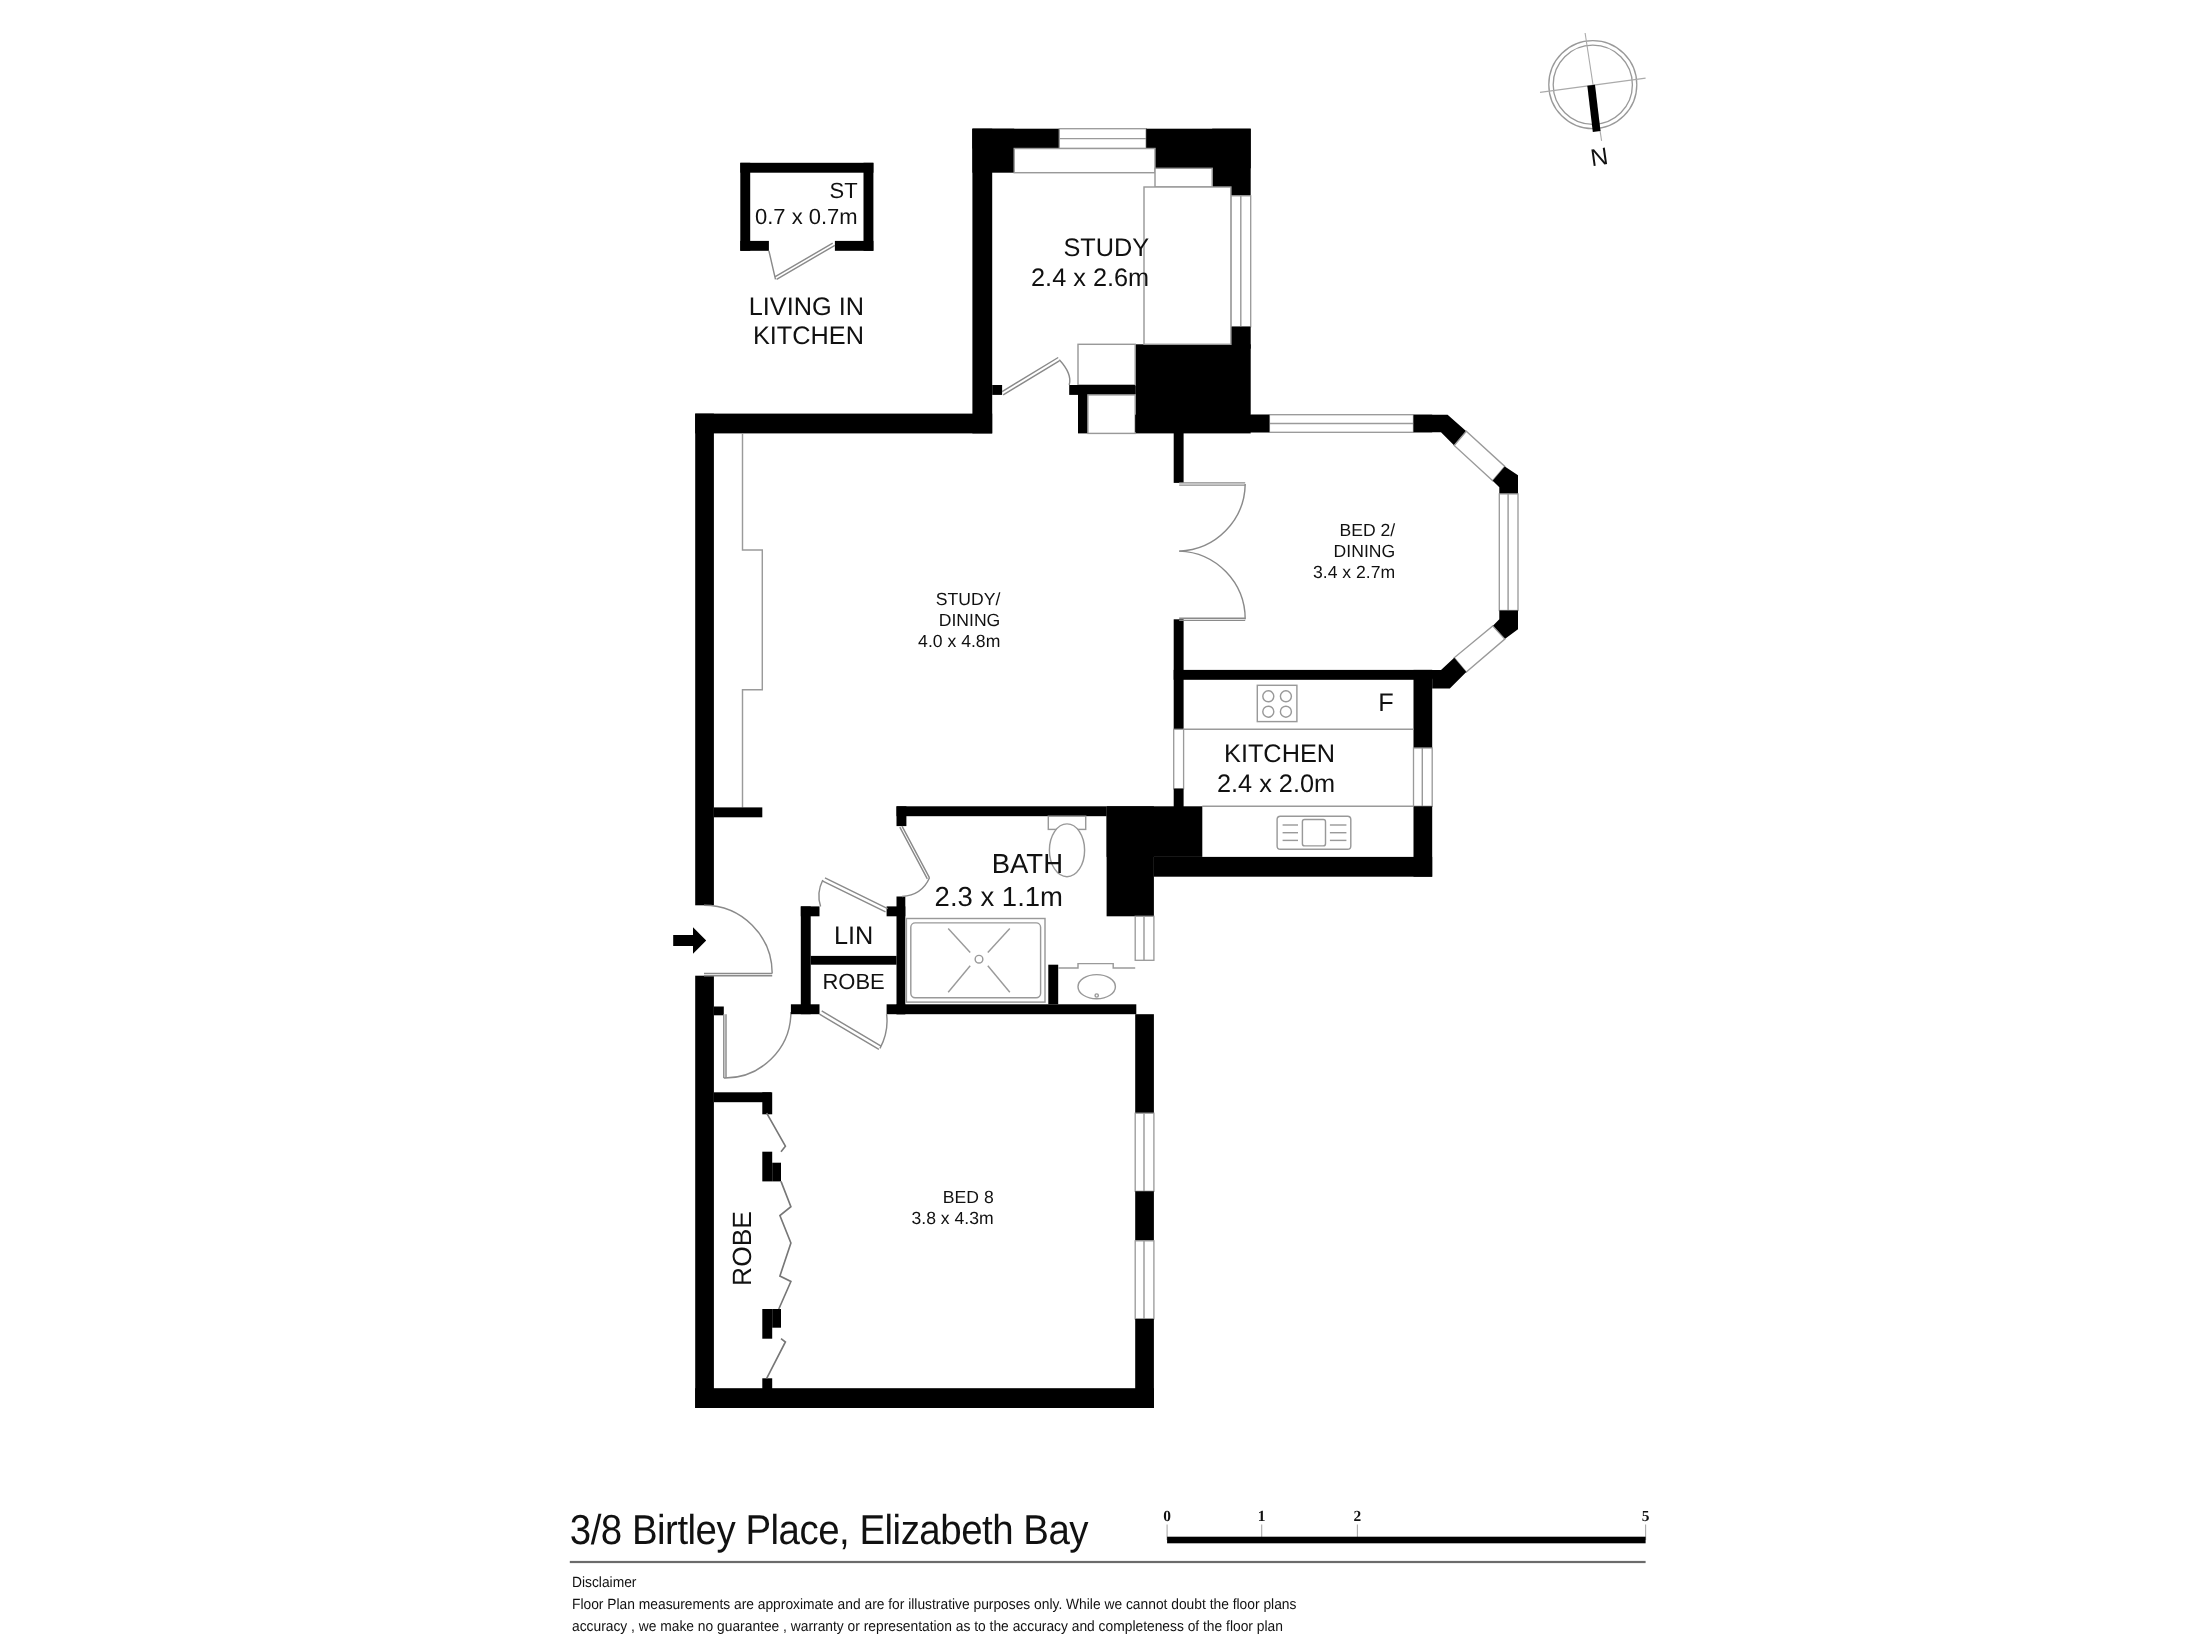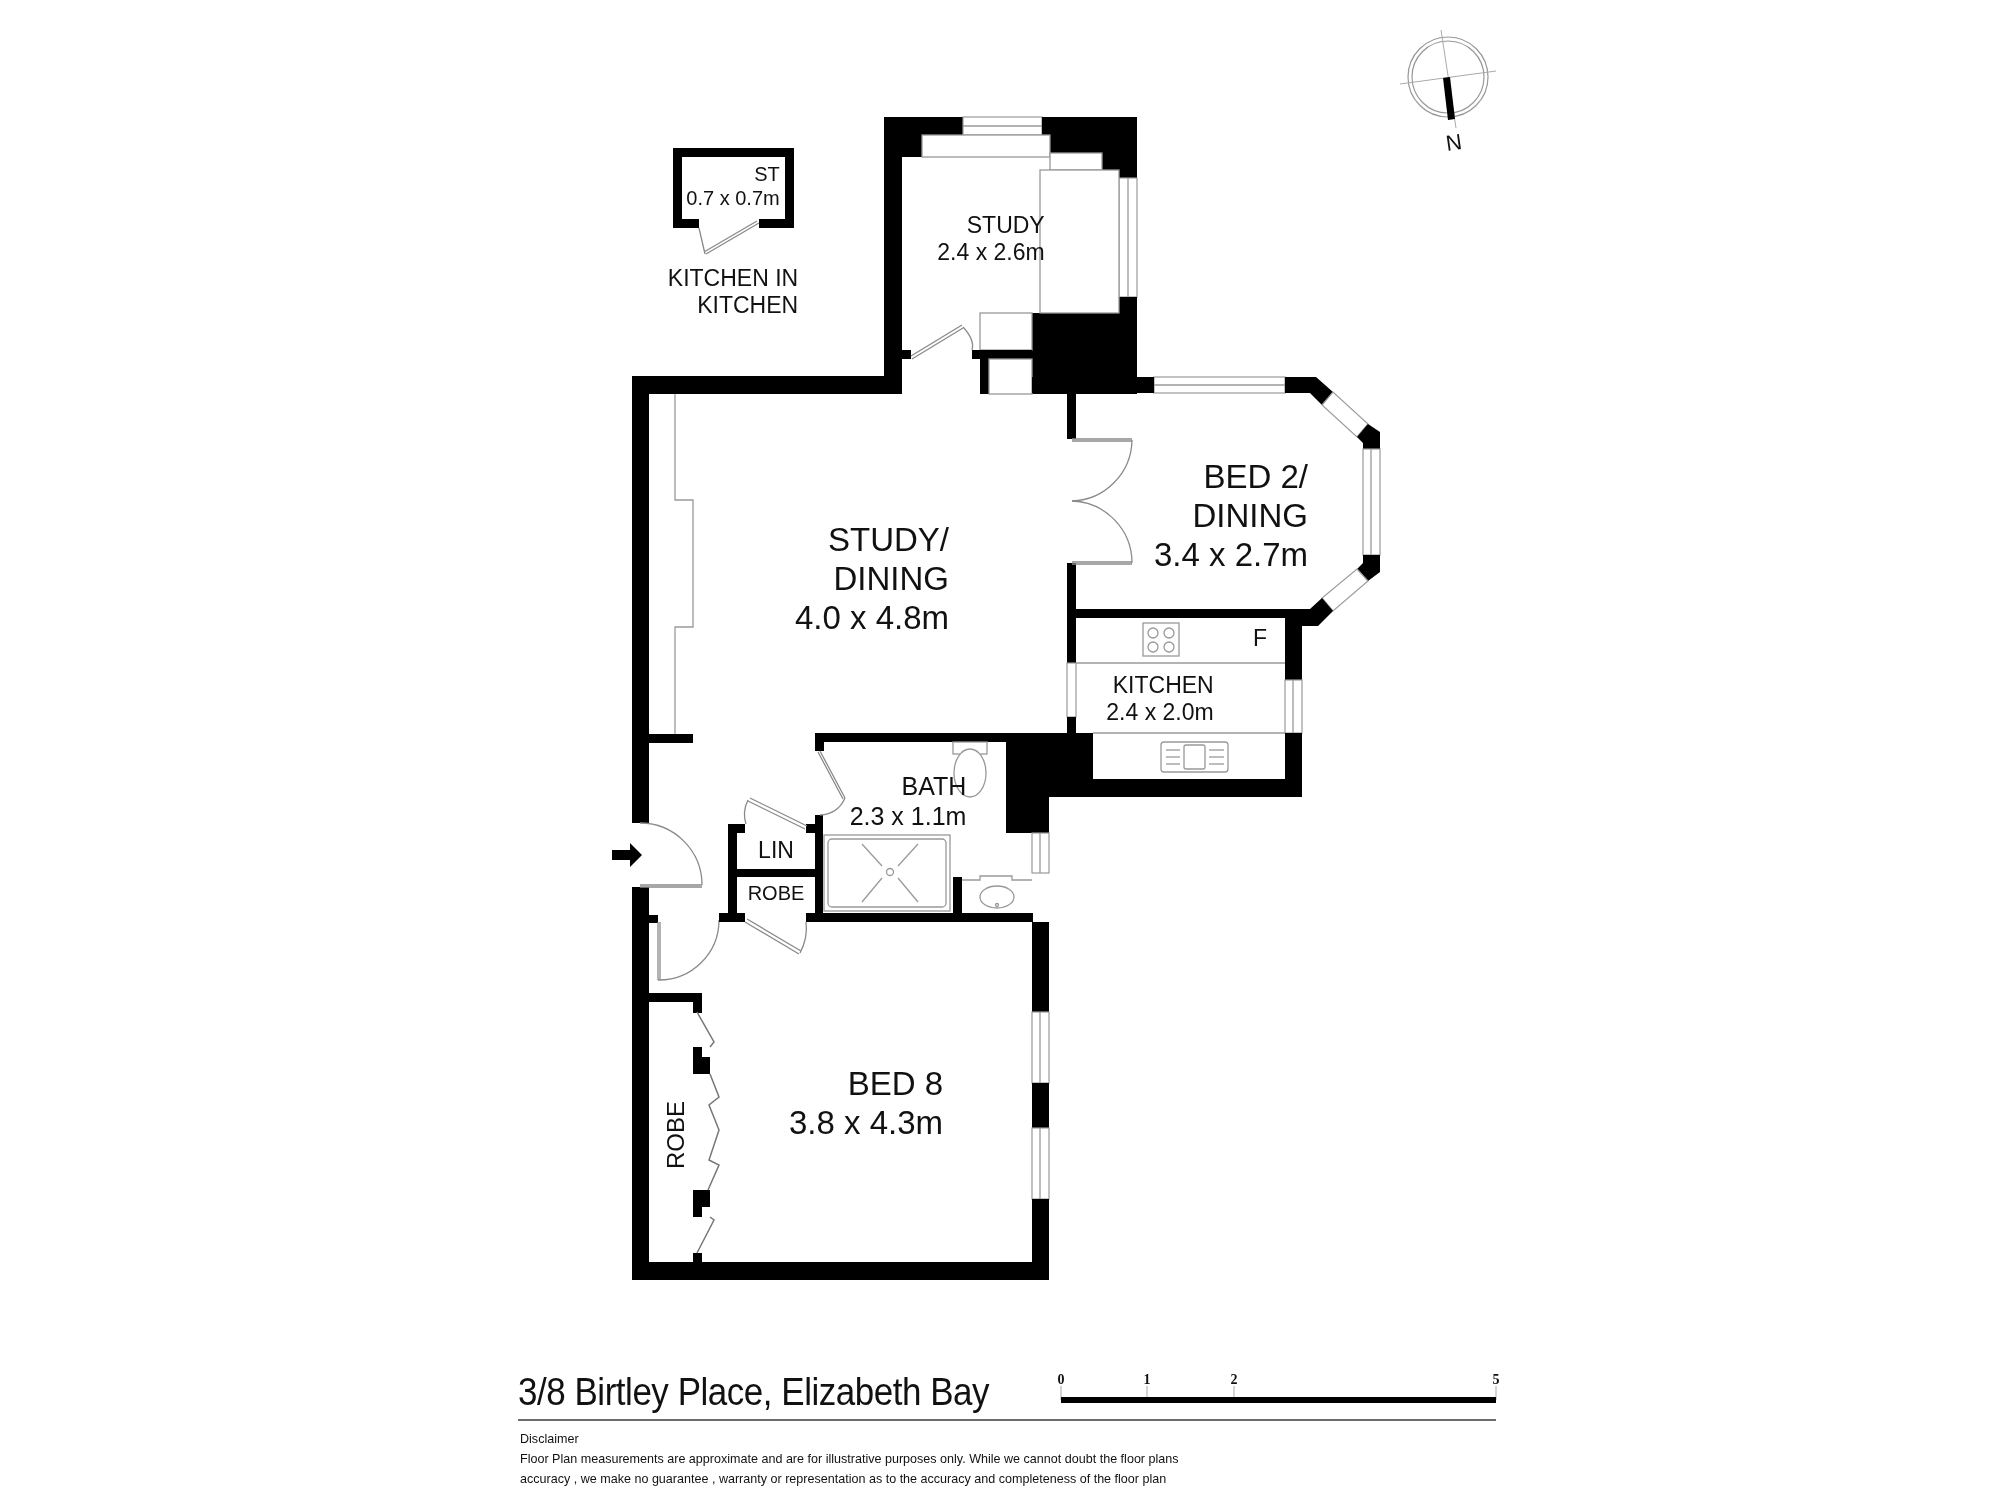--- a/index.html
+++ b/index.html
@@ -6,21 +6,21 @@
   body { width: 2000px; height: 1500px; position: relative; overflow: hidden; font-family: "Liberation Sans", sans-serif; color: #111; }
   #plan { position: absolute; left: 0; top: 0; width: 2000px; height: 1500px; }
   .wall { fill: #000; }
   .thin { fill: none; stroke: #9a9a9a; stroke-width: 1.3; }
   .thin2 { fill: none; stroke: #777; stroke-width: 1.5; }
   .win { fill: #fff; stroke: #9a9a9a; stroke-width: 1.2; }
   .door { fill: none; stroke: #8a8a8a; stroke-width: 1.3; }
   .fixture { fill: #fff; stroke: #999; stroke-width: 1.3; }
   .lbl { position: absolute; text-align: right; white-space: nowrap; color: #111; line-height: 1.18; transform: translateX(-50%); }
   .lbl span { display: block; }
-  .room-lg { font-size: 33px; }
+  .room-lg { font-size: 16px; margin-top: 16px; }
   .room-md { font-size: 23px; }
   .room-sm { font-size: 20px; }
   .title { position: absolute; left: 518px; top: 1371px; font-size: 38px; letter-spacing: -0.5px; transform: scaleX(0.92); transform-origin: left top; }
   .sep { position: absolute; left: 518px; top: 1419px; width: 978px; height: 2px; background: #6b6b6b; }
   .disc { position: absolute; left: 520px; top: 1429px; font-size: 13.5px; line-height: 20px; color: #111; transform: scaleX(0.93); transform-origin: left top; }
   .disc span { display: block; }
   .scale-lbl { position: absolute; font-family: "Liberation Serif", serif; font-weight: bold; font-size: 14px; top: 1372px; transform: translateX(-50%); }
   .compass-n { position: absolute; left: 1446px; top: 130px; font-size: 22px; transform: rotate(-8deg); }
   .rot { position: absolute; font-size: 24px; transform: translate(-50%,-50%) rotate(-90deg); white-space: nowrap; }
 </style>
@@ -222,21 +222,21 @@
     <line x1="1496" y1="1386" x2="1496" y2="1400" stroke="#aaa" stroke-width="1"></line>
     <rect class="wall" x="1061" y="1397" width="435" height="6"></rect>
   </g>
 </svg>
 
 <div class="lbl room-sm" style="left:733px; top:163px;">
   <span>ST</span>
   <span>0.7 x 0.7m</span>
 </div>
 <div class="lbl room-md" style="left:733px; top:265px;">
-  <span>KITCHEN IN</span>
+  <span>LIVING IN</span>
   <span>KITCHEN</span>
 </div>
 <div class="lbl room-md" style="left:971px; top:212px;margin-left:20px;">
   <span>STUDY</span>
   <span>2.4 x 2.6m</span>
 </div>
 <div class="lbl room-lg" style="left:872px; top:521px;">
   <span>STUDY/</span>
   <span>DINING</span>
   <span>4.0 x 4.8m</span>

